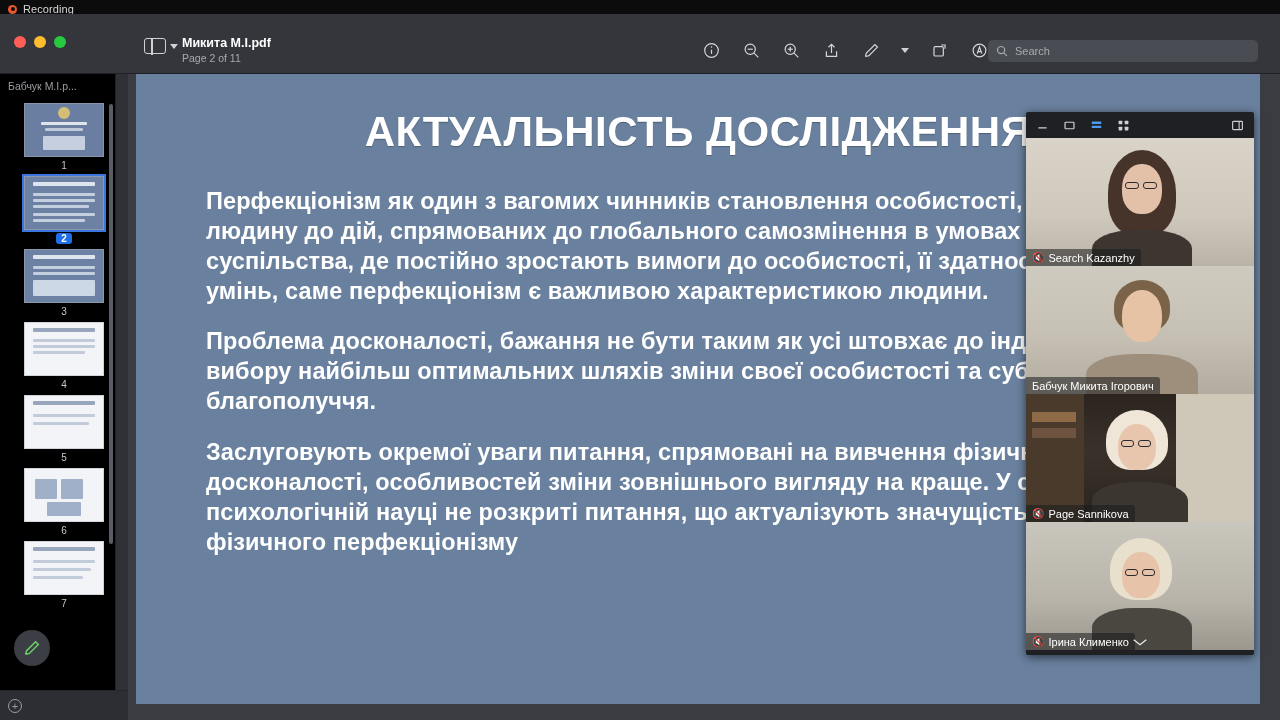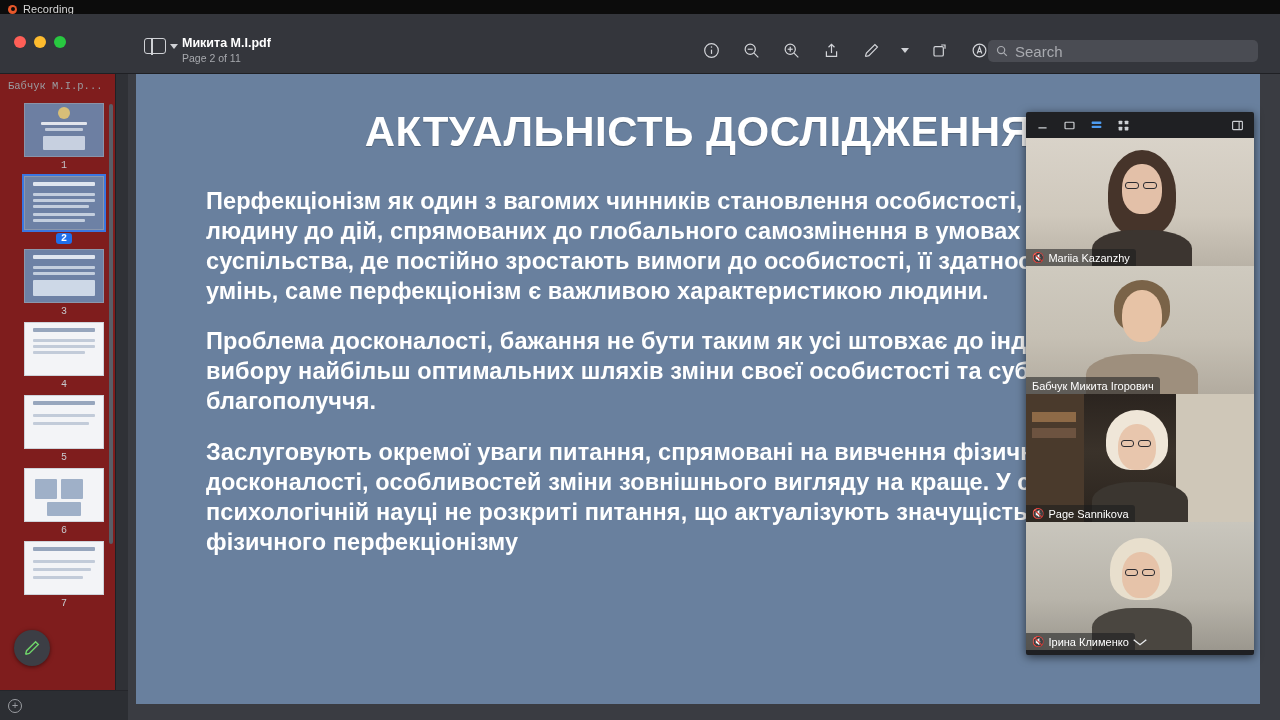--- a/index.html
+++ b/index.html
@@ -72,26 +72,26 @@
 
   .tools { position: absolute; left: 700px; top: 24px; display: flex; align-items: center; gap: 18px; }
   .tool { color: #d3d5d9; width: 22px; height: 24px; display: flex; align-items: center; justify-content: center; }
   .tool svg { display: block; }
 
   .searchbox {
     position: absolute; right: 22px; top: 26px; width: 270px; height: 22px;
     background: #4a4c53; border-radius: 5px; display: flex; align-items: center;
     padding: 0 8px; gap: 7px;
   }
-  .searchbox .ph { color: #a9abb0; font-size: 15px; }
+  .searchbox .ph { color: #a9abb0; font-size: 11px; }
 
   
   .thumbpane {
     position: absolute; left: 0; top: 60px; width: 116px; height: 646px;
-    background: #7f1d1d; border-right: 1px solid #202125; font-family: Liberation Mono, monospace;
+    background: #000000; border-right: 1px solid #202125;
   }
   .thumb-head { color: #9b9da2; font-size: 10.5px; padding: 6px 0 4px 8px; }
   .thumbscroll { position: absolute; top: 26px; left: 0; width: 128px; height: 588px; overflow: hidden; }
   .thumb { width: 128px; padding: 3px 0 2px; display: flex; flex-direction: column; align-items: center; }
   .thumb .page {
     width: 80px; height: 54px; background: #6d81a5; border: 1px solid #8b97ac;
     position: relative; overflow: hidden;
   }
   .thumb.sel .page { outline: 2px solid #3b76e0; }
   .thumb .num { color: #c6c8cc; font-size: 10px; margin-top: 3px; }
@@ -406,21 +406,21 @@
         <div class="vid">
           <div class="bg" style="background:linear-gradient(180deg,#d9d3c9 0%,#cfc8bc 60%,#b9b2a6 100%)"></div>
           <div class="hair" style="left:82px;top:12px;width:68px;height:86px;background:#46342a"></div>
           <div class="head" style="left:96px;top:26px;width:40px;height:50px;background:#e3c0a8"></div>
           <div class="glasses" style="left:99px;top:44px;width:14px"></div>
           <div class="glasses" style="left:117px;top:44px;width:14px"></div>
           <div class="torso" style="left:66px;top:92px;width:100px;height:44px;background:#3c3530"></div>
         </div>
         <div class="tile-name">
           <span class="mic-muted">🔇</span>
-          <span>Mariia Kazanzhy</span>
+          <span>Search Kazanzhy</span>
         </div>
       </div>
 
       <div class="tile speaking">
         <div class="vid">
           <div class="bg" style="background:linear-gradient(180deg,#cfcabf 0%,#c6c0b4 55%,#b2ab9f 100%)"></div>
           <div class="hair" style="left:88px;top:14px;width:56px;height:52px;background:#7a6348"></div>
           <div class="head" style="left:96px;top:24px;width:40px;height:52px;background:#e7c3a6"></div>
           <div class="torso" style="left:60px;top:88px;width:112px;height:48px;background:#9e8f7d"></div>
         </div>

